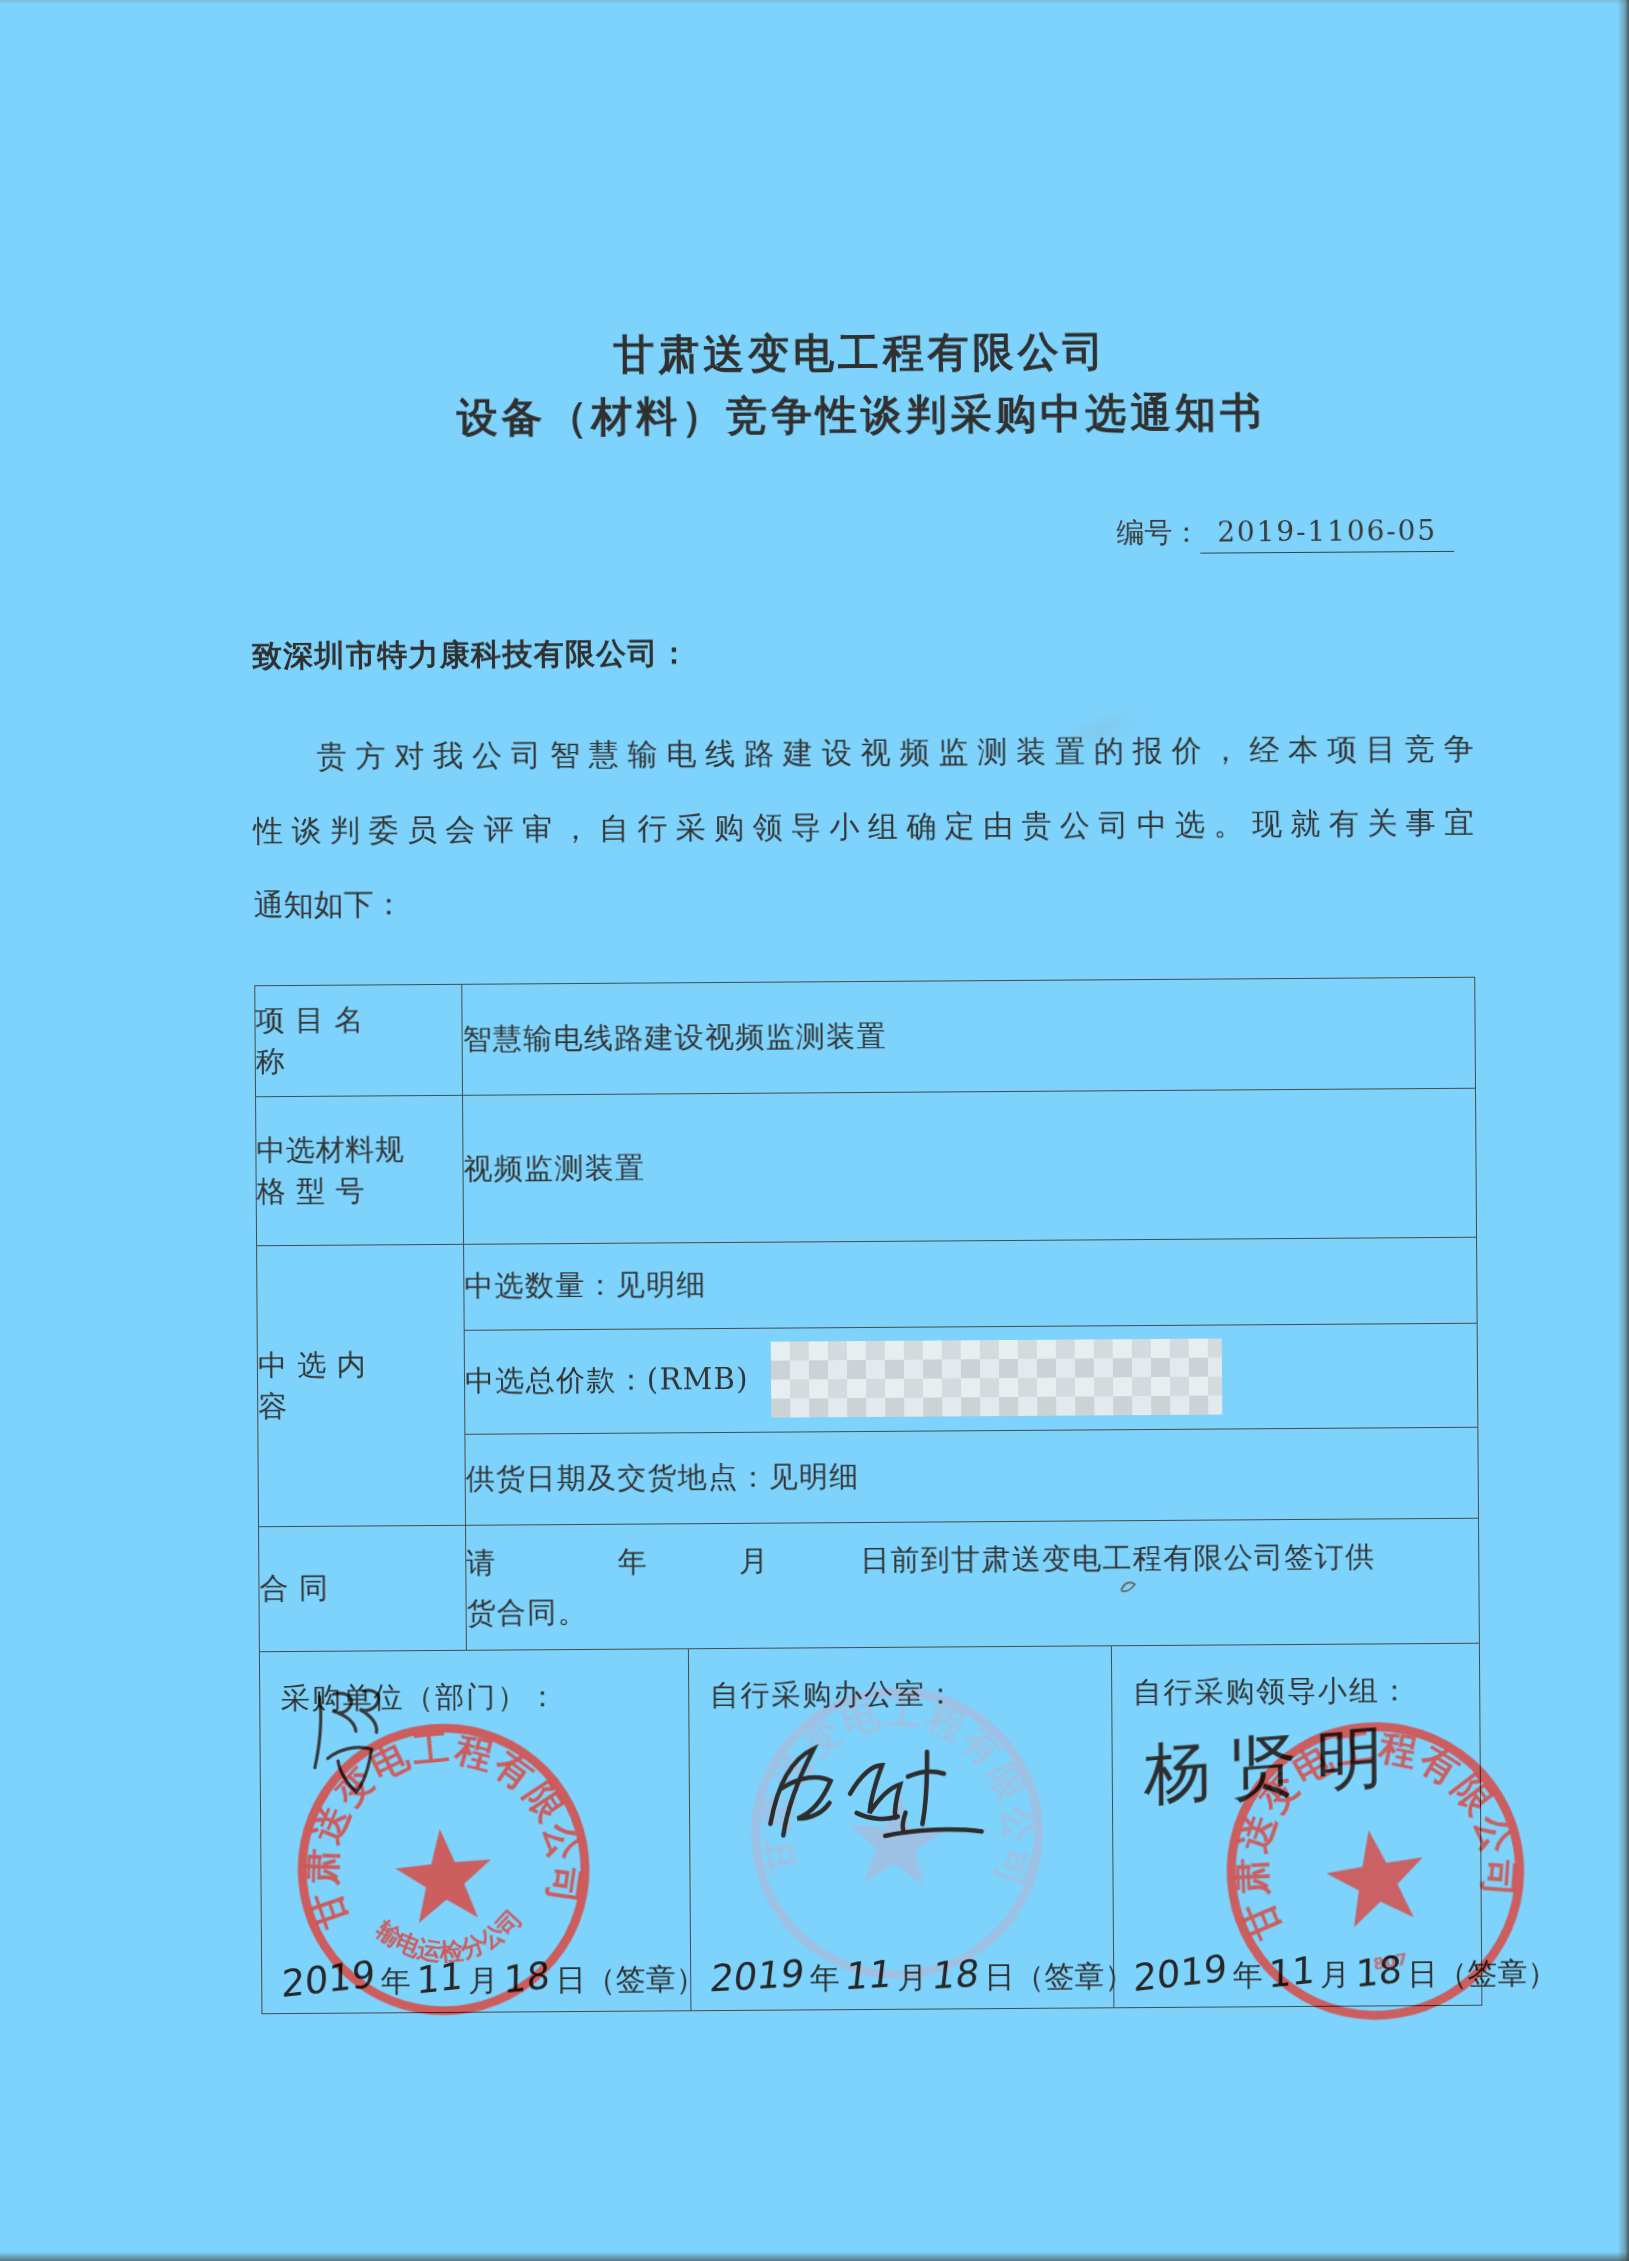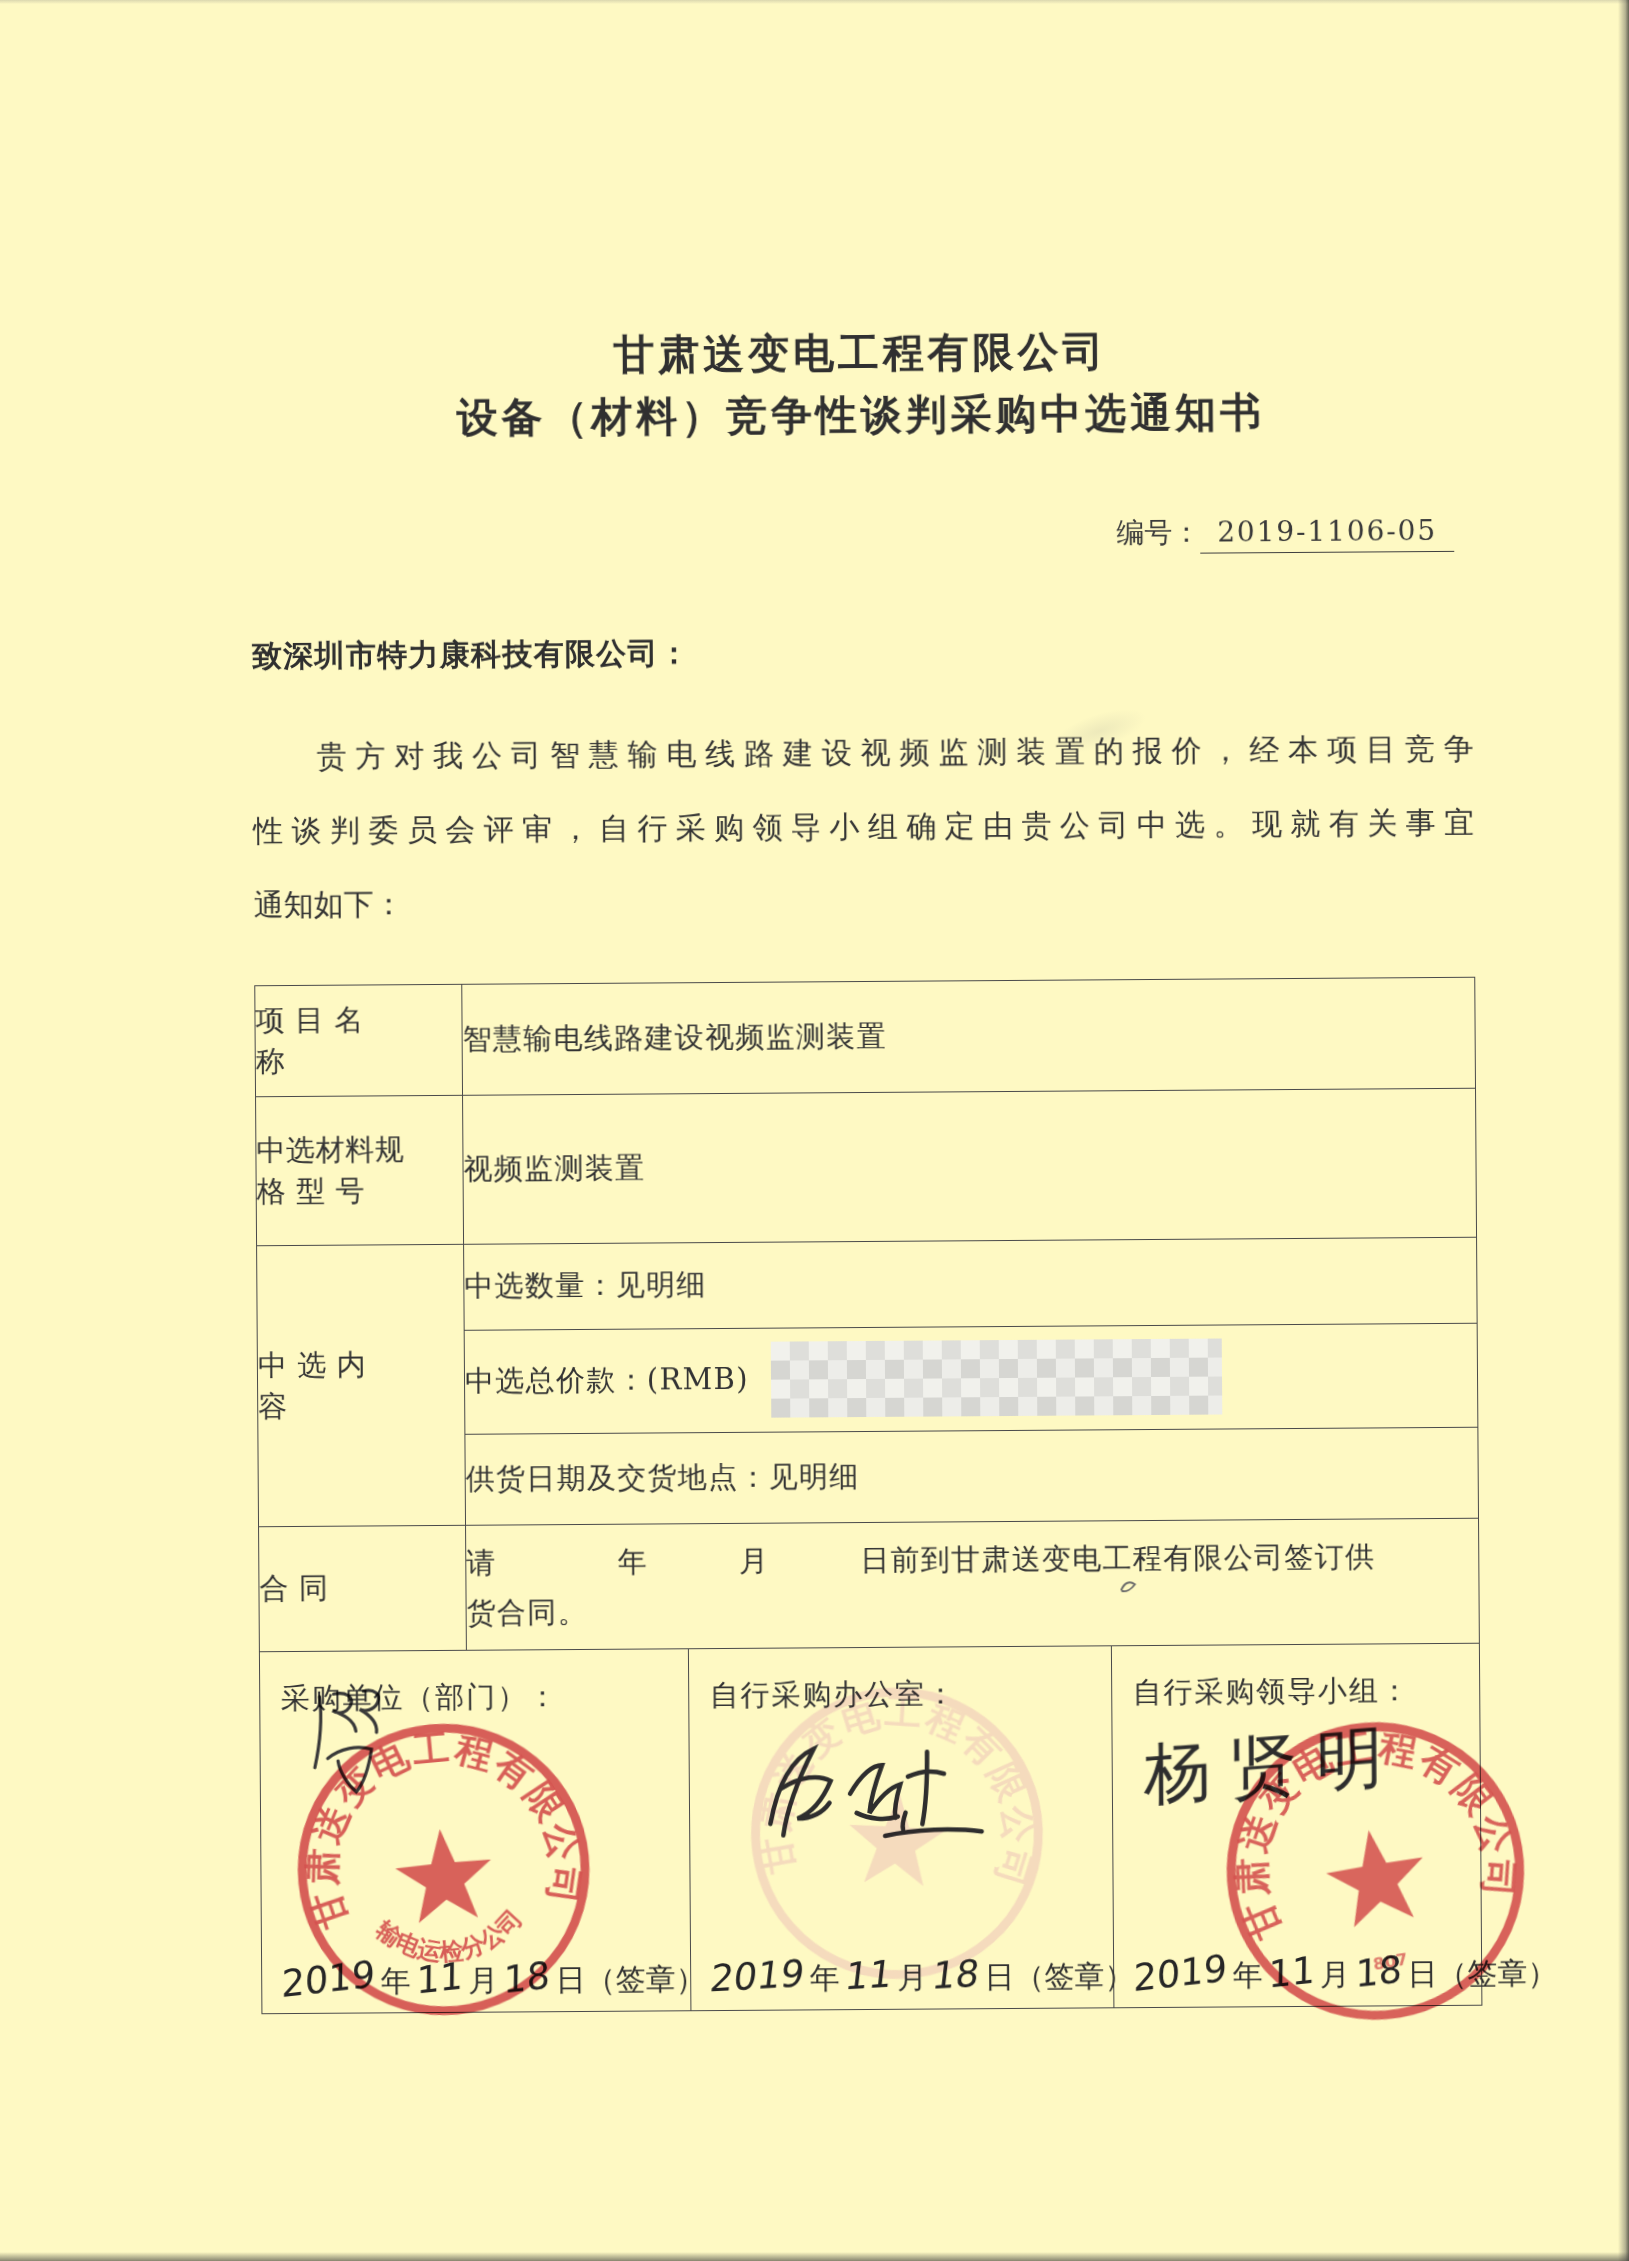--- a/index.html
+++ b/index.html
@@ -4,21 +4,21 @@
 <style>
   html,body{margin:0;padding:0;}
   body{
     width:1630px;height:2261px;position:relative;
     background:#eeeeec;
     font-family:"DejaVu Serif", serif;
     color:#373737;
     -webkit-font-smoothing:antialiased;
   }
   .page{
-    position:absolute;inset:0;background:#fef9c3;overflow:hidden;
+    position:absolute;inset:0;background:#7dd3fc;overflow:hidden;
   }
   
   .edge-right{position:absolute;right:0;top:0;width:11.6px;height:100%;
     background:linear-gradient(90deg, rgba(0,0,0,0) 0%, rgba(95,95,90,.45) 60%, rgba(45,45,42,.85) 100%);z-index:50;}
   .edge-bottom{position:absolute;left:0;bottom:0;width:100%;height:9px;
     background:linear-gradient(180deg, rgba(0,0,0,0), rgba(70,70,66,.65));z-index:50;}
   .edge-top{position:absolute;left:0;top:0;width:100%;height:3.9px;
     background:linear-gradient(180deg, rgba(130,130,126,.28), rgba(0,0,0,0));z-index:50;}
   .smudge{position:absolute;left:1051px;top:714px;width:97px;height:34px;border-radius:50%;
     background:radial-gradient(ellipse at center, rgba(150,150,146,.16), rgba(0,0,0,0) 70%);

